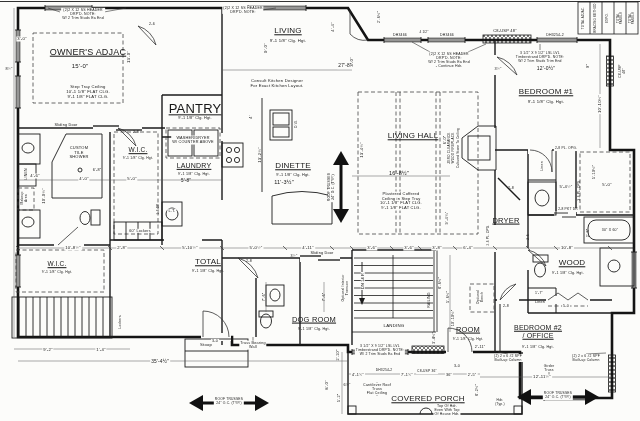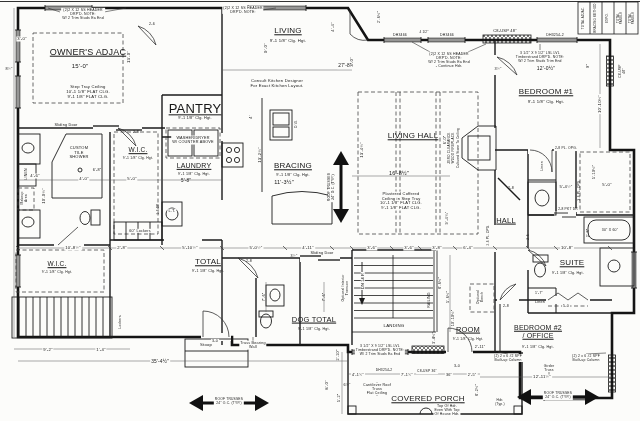--- a/index.html
+++ b/index.html
@@ -270,21 +270,21 @@
   <div id="labels">
       <span class="lbl u" style="left: 88px; top: 52px; font-size: 9px;">OWNER'S ADJAC</span>
       <span class="lbl" style="left: 80px; top: 67px; font-size: 6px;">15'-0"</span>
       <span class="lbl" style="left: 88px; top: 92px; font-size: 4.2px;">Step Tray Ceiling
 10'-1 1/8" FLAT CLG.
 9'-1 1/8" FLAT CLG.</span>
       <span class="lbl u" style="left: 288px; top: 31px; font-size: 8px;">LIVING</span>
       <span class="lbl" style="left: 288px; top: 41px; font-size: 4.2px;">9'-1 1/8" Clg. Hgt.</span>
       <span class="lbl u" style="left: 195px; top: 109px; font-size: 13px;">PANTRY</span>
       <span class="lbl" style="left: 195px; top: 118px; font-size: 3.8px;">9'-1 1/8" Clg. Hgt.</span>
-      <span class="lbl u" style="left: 293px; top: 166px; font-size: 8px;">BRACING</span>
+      <span class="lbl u" style="left: 293px; top: 166px; font-size: 8px;">DINETTE</span>
       <span class="lbl" style="left: 293px; top: 175px; font-size: 3.8px;">9'-1 1/8" Clg. Hgt.</span>
       <span class="lbl" style="left: 284px; top: 182px; font-size: 5.5px;">11'-3½"</span>
       <span class="lbl" style="left: 277px; top: 84px; font-size: 4.2px;">Consult Kitchen Designer
 For Exact Kitchen Layout.</span>
       <span class="lbl u" style="left: 413px; top: 136px; font-size: 8px;">LIVING HALL</span>
       <span class="lbl" style="left: 399px; top: 173px; font-size: 5.5px;">16'-8½"</span>
       <span class="lbl bg" style="left: 401px; top: 201px; font-size: 4px;">Plastered Coffered
 Ceiling in Step Tray
 10'-1 1/8" FLAT CLG.
 9'-1 1/8" FLAT CLG.</span>
@@ -295,24 +295,24 @@
       <span class="lbl" style="left: 138px; top: 158px; font-size: 3.4px;">9'-1 1/8" Clg. Hgt.</span>
       <span class="lbl u" style="left: 194px; top: 166px; font-size: 7px;">LAUNDRY</span>
       <span class="lbl" style="left: 194px; top: 174px; font-size: 3.6px;">9'-1 1/8" Clg. Hgt.</span>
       <span class="lbl" style="left: 186px; top: 181px; font-size: 4.6px;">5'-8"</span>
       <span class="lbl bg" style="left: 193px; top: 140px; font-size: 3.8px;">WASHER/DRYER
 W/ COUNTER ABOVE</span>
       <span class="lbl u" style="left: 57px; top: 264px; font-size: 6.5px;">W.I.C.</span>
       <span class="lbl" style="left: 57px; top: 272px; font-size: 3.4px;">9'-1 1/8" Clg. Hgt.</span>
       <span class="lbl u" style="left: 208px; top: 262px; font-size: 8px;">TOTAL</span>
       <span class="lbl" style="left: 208px; top: 271px; font-size: 3.6px;">9'-1 1/8" Clg. Hgt.</span>
-      <span class="lbl u" style="left: 314px; top: 320px; font-size: 7.5px;">DOG TOTAL</span>
+      <span class="lbl u" style="left: 314px; top: 320px; font-size: 7.5px;">DOG ROOM</span>
       <span class="lbl" style="left: 314px; top: 329px; font-size: 3.6px;">9'-1 1/8" Clg. Hgt.</span>
-      <span class="lbl u" style="left: 506px; top: 221px; font-size: 7.5px;">HALL</span>
-      <span class="lbl u" style="left: 572px; top: 263px; font-size: 8px;">SUITE</span>
+      <span class="lbl u" style="left: 506px; top: 221px; font-size: 7.5px;">DRYER</span>
+      <span class="lbl u" style="left: 572px; top: 263px; font-size: 8px;">WOOD</span>
       <span class="lbl" style="left: 568px; top: 273px; font-size: 3.6px;">9'-1 1/8" Clg. Hgt.</span>
       <span class="lbl u bg" style="left: 538px; top: 332px; font-size: 7px;">BEDROOM #2
 / OFFICE</span>
       <span class="lbl" style="left: 538px; top: 347px; font-size: 3.6px;">9'-1 1/8" Clg. Hgt.</span>
       <span class="lbl u" style="left: 468px; top: 330px; font-size: 7.5px;">ROOM</span>
       <span class="lbl" style="left: 468px; top: 339px; font-size: 3.4px;">9'-1 1/8" Clg. Hgt.</span>
       <span class="lbl u" style="left: 428px; top: 399px; font-size: 8px;">COVERED PORCH</span>
       <span class="lbl" style="left: 394px; top: 326px; font-size: 4.4px;">LANDING</span>
       <span class="lbl" style="left: 206px; top: 345px; font-size: 4.2px;">Stoop</span>
       <span class="lbl bg" style="left: 83px; top: 14px; font-size: 3.5px;">(2)2 X 12 SS HEADER

